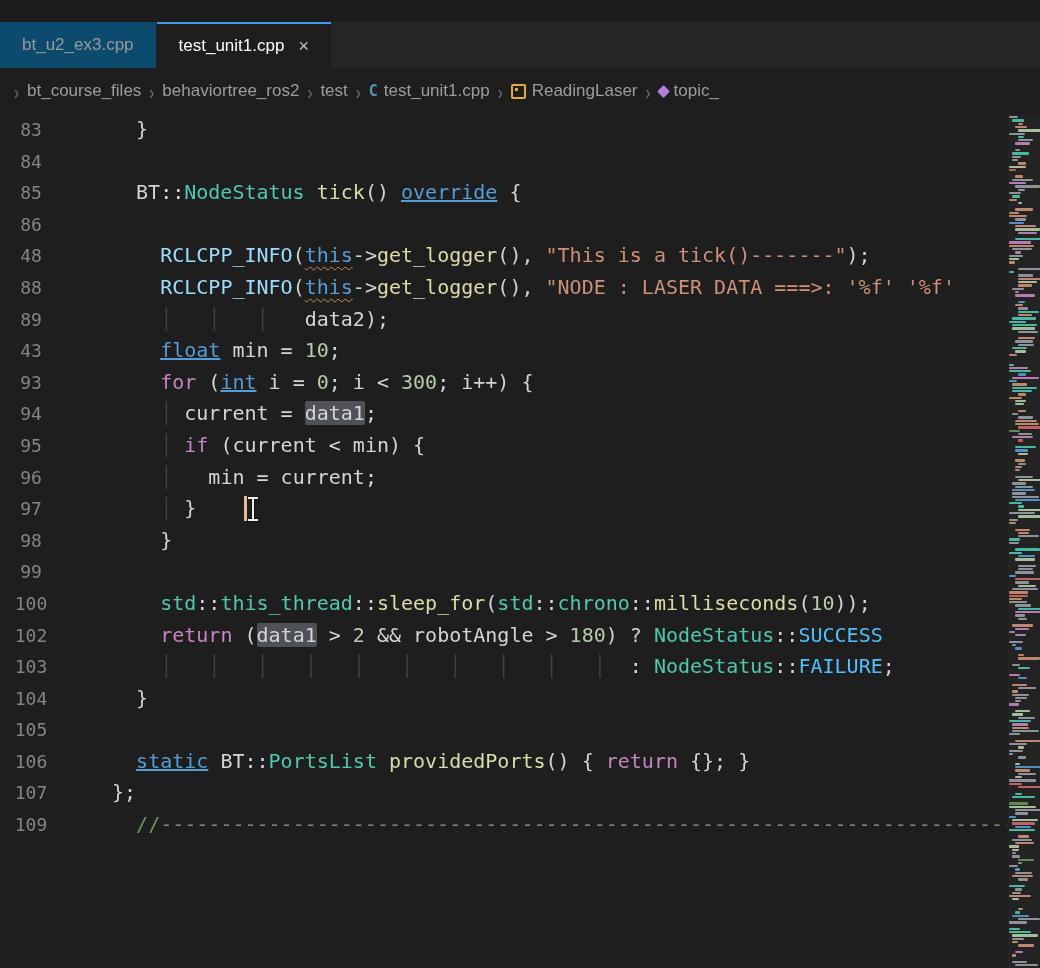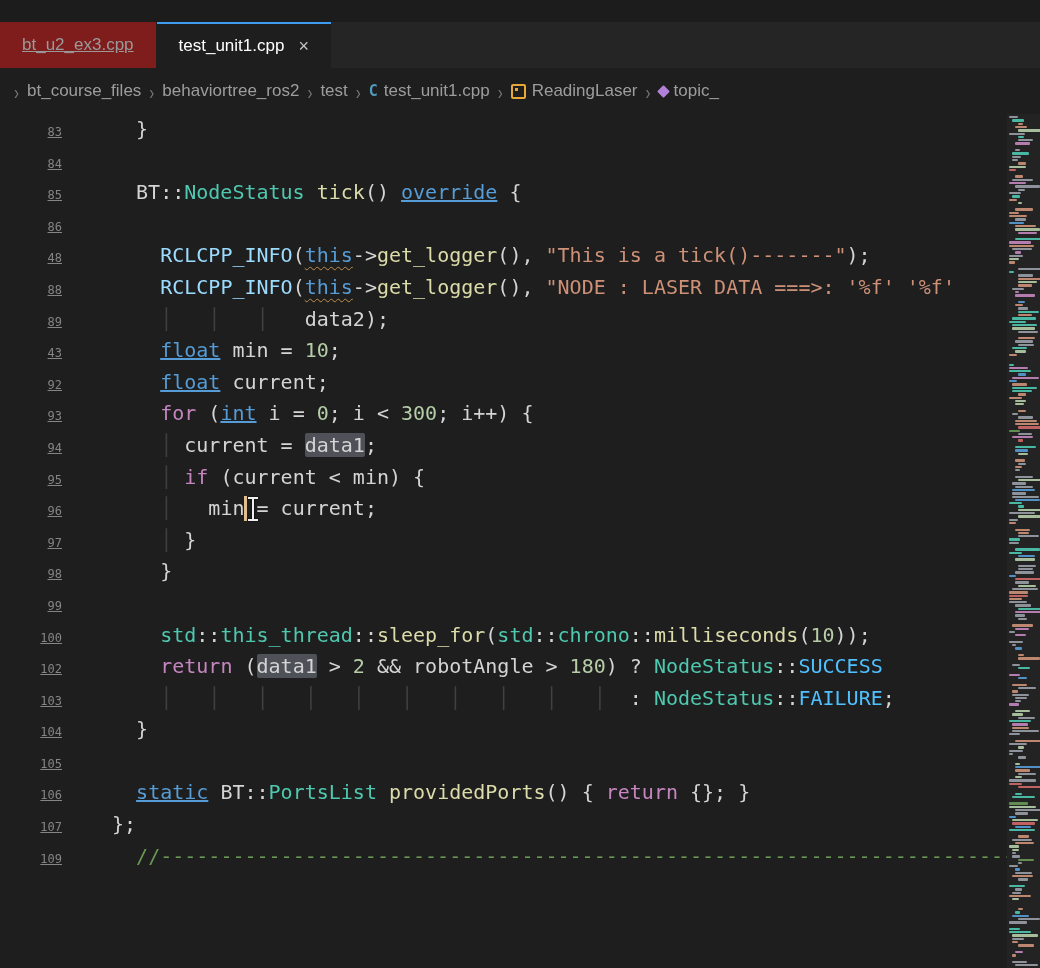--- a/index.html
+++ b/index.html
@@ -4,41 +4,41 @@
 <style>
   html,body{margin:0;padding:0;width:1040px;height:968px;overflow:hidden;background:#1e1e1e;}
   body{font-family:"Liberation Sans", sans-serif;}
 
   
   .titlebar{height:22px;background:#1c1c1d;}
 
   
   .tabbar{height:46px;background:#252526;display:flex;align-items:stretch;}
   .tab{display:flex;align-items:center;padding:0 22px;font-size:17px;cursor:pointer;position:relative;}
-  .tab.inactive{background:#7f1d1d;color:#9a9a9a;border-right:1px solid #1e1e1e;text-decoration:underline;}
+  .tab.inactive{background:#0c4a6e;color:#9a9a9a;border-right:1px solid #1e1e1e;}
   .tab.active{background:#1e1e1e;color:#ffffff;border-top:2.5px solid var(--accent,#3d9bf0);padding-top:0;}
   .tab-close{margin-left:14px;color:#c5c5c5;font-size:18px;line-height:1;cursor:pointer;}
 
   
   .breadcrumb{height:46px;background:#1e1e1e;display:flex;align-items:center;color:#9d9d9d;
               font-size:17px;padding-left:6px;white-space:nowrap;overflow:hidden;}
   .bc-chev{color:#767676;font-size:15px;margin:0 8px;transform:scaleY(1.3);}
   .bc-item{display:flex;align-items:center;cursor:pointer;}
   .bc-icon{display:inline-block;margin-right:6px;}
   .icon-cpp{color:#519aba;font-weight:bold;font-size:15px;font-family:"DejaVu Sans Mono",monospace;}
   .icon-class{width:11px;height:11px;border:2px solid #e8a838;border-radius:2px;position:relative;}
   .icon-class::after{content:"";position:absolute;left:2px;top:2px;width:3px;height:3px;background:#e8a838;}
   .icon-field{width:9px;height:9px;background:#b180d7;transform:rotate(45deg);border-radius:1px;}
 
   
   .editor{position:relative;height:854px;background:#1e1e1e;overflow:hidden;
           font-family:"DejaVu Sans Mono", monospace;font-size:20px;}
   .code-line{height:31.6px;line-height:31.6px;white-space:pre;}
-  .ln{display:inline-block;width:62px;text-align:right;color:var(--lnc,#858585);font-size:12px;
-      vertical-align:baseline;cursor:pointer;text-decoration:underline;}
+  .ln{display:inline-block;width:62px;text-align:center;color:var(--lnc,#858585);font-size:18px;
+      vertical-align:baseline;cursor:pointer;}
   .lc{margin-left:50px;}
   .tk-fg{color:var(--fg,#d4d4d4);}
   .tk-kw{color:var(--kw,#569cd6);text-decoration:underline;}
   .tk-ct{color:var(--ct,#c586c0);}
   .tk-ty{color:var(--ty,#4ec9b0);}
   .tk-fn{color:var(--fn,#dcdcaa);}
   .tk-st{color:var(--st,#ce9178);}
   .tk-nu{color:var(--nu,#b5cea8);}
   .tk-cm{color:var(--cm,#6a9955);}
   .tk-mc{color:var(--mc,#9cdcfe);}
@@ -107,21 +107,20 @@
 <div class="editor">
   <div id="lines">
       <div class="code-line"><span class="ln">83</span><span class="lc"><span class="tk-fg">  }</span></span></div>
       <div class="code-line"><span class="ln">84</span><span class="lc"></span></div>
       <div class="code-line"><span class="ln">85</span><span class="lc"><span class="tk-fg">  BT::</span><span class="tk-ty">NodeStatus</span><span class="tk-fg"> </span><span class="tk-fn">tick</span><span class="tk-fg">() </span><span class="tk-kw">override</span><span class="tk-fg"> {</span></span></div>
       <div class="code-line"><span class="ln">86</span><span class="lc"></span></div>
       <div class="code-line"><span class="ln">48</span><span class="lc"><span class="tk-fg">    </span><span class="tk-mc">RCLCPP_INFO</span><span class="tk-fg">(</span><span class="tk-kw tk-sq">this</span><span class="tk-fg">-&gt;</span><span class="tk-fn">get_logger</span><span class="tk-fg">(), </span><span class="tk-st">"This is a tick()-------"</span><span class="tk-fg">);</span></span></div>
       <div class="code-line"><span class="ln">88</span><span class="lc"><span class="tk-fg">    </span><span class="tk-mc">RCLCPP_INFO</span><span class="tk-fg">(</span><span class="tk-kw tk-sq">this</span><span class="tk-fg">-&gt;</span><span class="tk-fn">get_logger</span><span class="tk-fg">(), </span><span class="tk-st">"NODE : LASER DATA ===&gt;: '%f' '%f'</span></span></div>
       <div class="code-line"><span class="ln">89</span><span class="lc"><span class="tk-fg">    </span><span class="tk-gd">│</span><span class="tk-fg">   </span><span class="tk-gd">│</span><span class="tk-fg">   </span><span class="tk-gd">│</span><span class="tk-fg">   </span><span class="tk-fg">data2);</span></span></div>
       <div class="code-line"><span class="ln">43</span><span class="lc"><span class="tk-fg">    </span><span class="tk-kw">float</span><span class="tk-fg"> min = </span><span class="tk-nu">10</span><span class="tk-fg">;</span></span></div>
-      <div class="code-line"><span class="ln">92</span><span class="lc"><span class="tk-fg">    </span><span class="tk-kw">float</span><span class="tk-fg"> current;</span></span></div>
       <div class="code-line"><span class="ln">93</span><span class="lc"><span class="tk-fg">    </span><span class="tk-ct">for</span><span class="tk-fg"> (</span><span class="tk-kw">int</span><span class="tk-fg"> i = </span><span class="tk-nu">0</span><span class="tk-fg">; i &lt; </span><span class="tk-nu">300</span><span class="tk-fg">; i++) {</span></span></div>
       <div class="code-line"><span class="ln">94</span><span class="lc"><span class="tk-fg">    </span><span class="tk-gd">│</span><span class="tk-fg"> current = </span><span class="tk-fg tk-hl">data1</span><span class="tk-fg">;</span></span></div>
       <div class="code-line"><span class="ln">95</span><span class="lc"><span class="tk-fg">    </span><span class="tk-gd">│</span><span class="tk-fg"> </span><span class="tk-ct">if</span><span class="tk-fg"> (current &lt; min) {</span></span></div>
       <div class="code-line"><span class="ln">96</span><span class="lc"><span class="tk-fg">    </span><span class="tk-gd">│</span><span class="tk-fg">   min = current;</span></span></div>
       <div class="code-line"><span class="ln">97</span><span class="lc"><span class="tk-fg">    </span><span class="tk-gd">│</span><span class="tk-fg"> }</span></span></div>
       <div class="code-line"><span class="ln">98</span><span class="lc"><span class="tk-fg">    }</span></span></div>
       <div class="code-line"><span class="ln">99</span><span class="lc"></span></div>
       <div class="code-line"><span class="ln">100</span><span class="lc"><span class="tk-fg">    </span><span class="tk-ty">std</span><span class="tk-fg">::</span><span class="tk-ty">this_thread</span><span class="tk-fg">::</span><span class="tk-fn">sleep_for</span><span class="tk-fg">(</span><span class="tk-ty">std</span><span class="tk-fg">::</span><span class="tk-ty">chrono</span><span class="tk-fg">::</span><span class="tk-fn">milliseconds</span><span class="tk-fg">(</span><span class="tk-nu">10</span><span class="tk-fg">));</span></span></div>
       <div class="code-line"><span class="ln">102</span><span class="lc"><span class="tk-fg">    </span><span class="tk-ct">return</span><span class="tk-fg"> (</span><span class="tk-fg tk-hl">data1</span><span class="tk-fg"> &gt; </span><span class="tk-nu">2</span><span class="tk-fg"> &amp;&amp; robotAngle &gt; </span><span class="tk-nu">180</span><span class="tk-fg">) ? </span><span class="tk-ty">NodeStatus</span><span class="tk-fg">::</span><span class="tk-cs">SUCCESS</span></span></div>
       <div class="code-line"><span class="ln">103</span><span class="lc"><span class="tk-fg">    </span><span class="tk-gd">│</span><span class="tk-fg">   </span><span class="tk-gd">│</span><span class="tk-fg">   </span><span class="tk-gd">│</span><span class="tk-fg">   </span><span class="tk-gd">│</span><span class="tk-fg">   </span><span class="tk-gd">│</span><span class="tk-fg">   </span><span class="tk-gd">│</span><span class="tk-fg">   </span><span class="tk-gd">│</span><span class="tk-fg">   </span><span class="tk-gd">│</span><span class="tk-fg">   </span><span class="tk-gd">│</span><span class="tk-fg">   </span><span class="tk-gd">│</span><span class="tk-fg">  : </span><span class="tk-ty">NodeStatus</span><span class="tk-fg">::</span><span class="tk-cs">FAILURE</span><span class="tk-fg">;</span></span></div>

